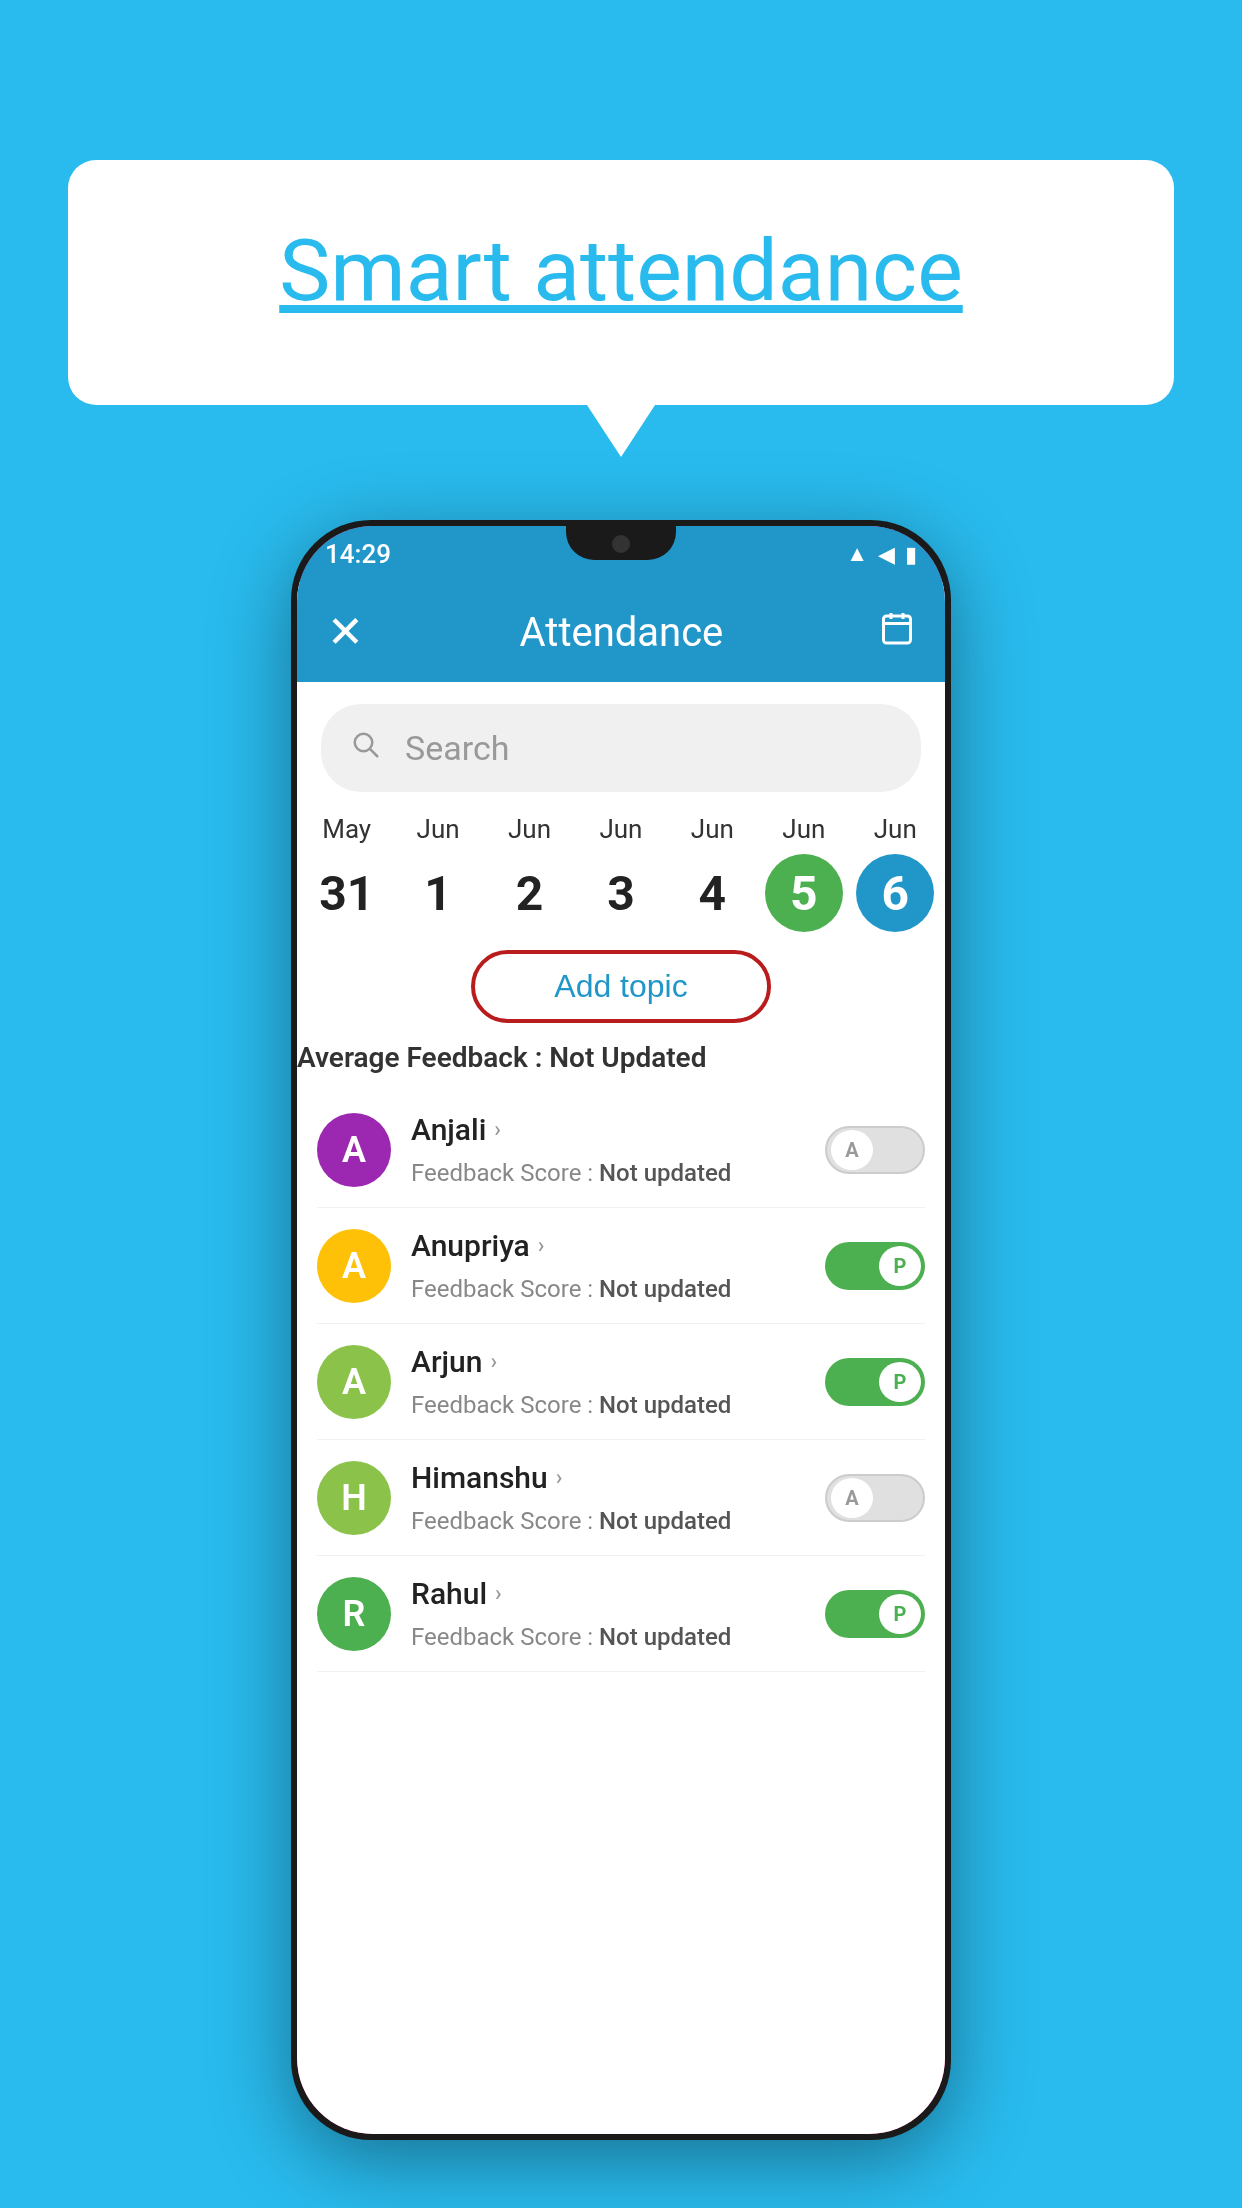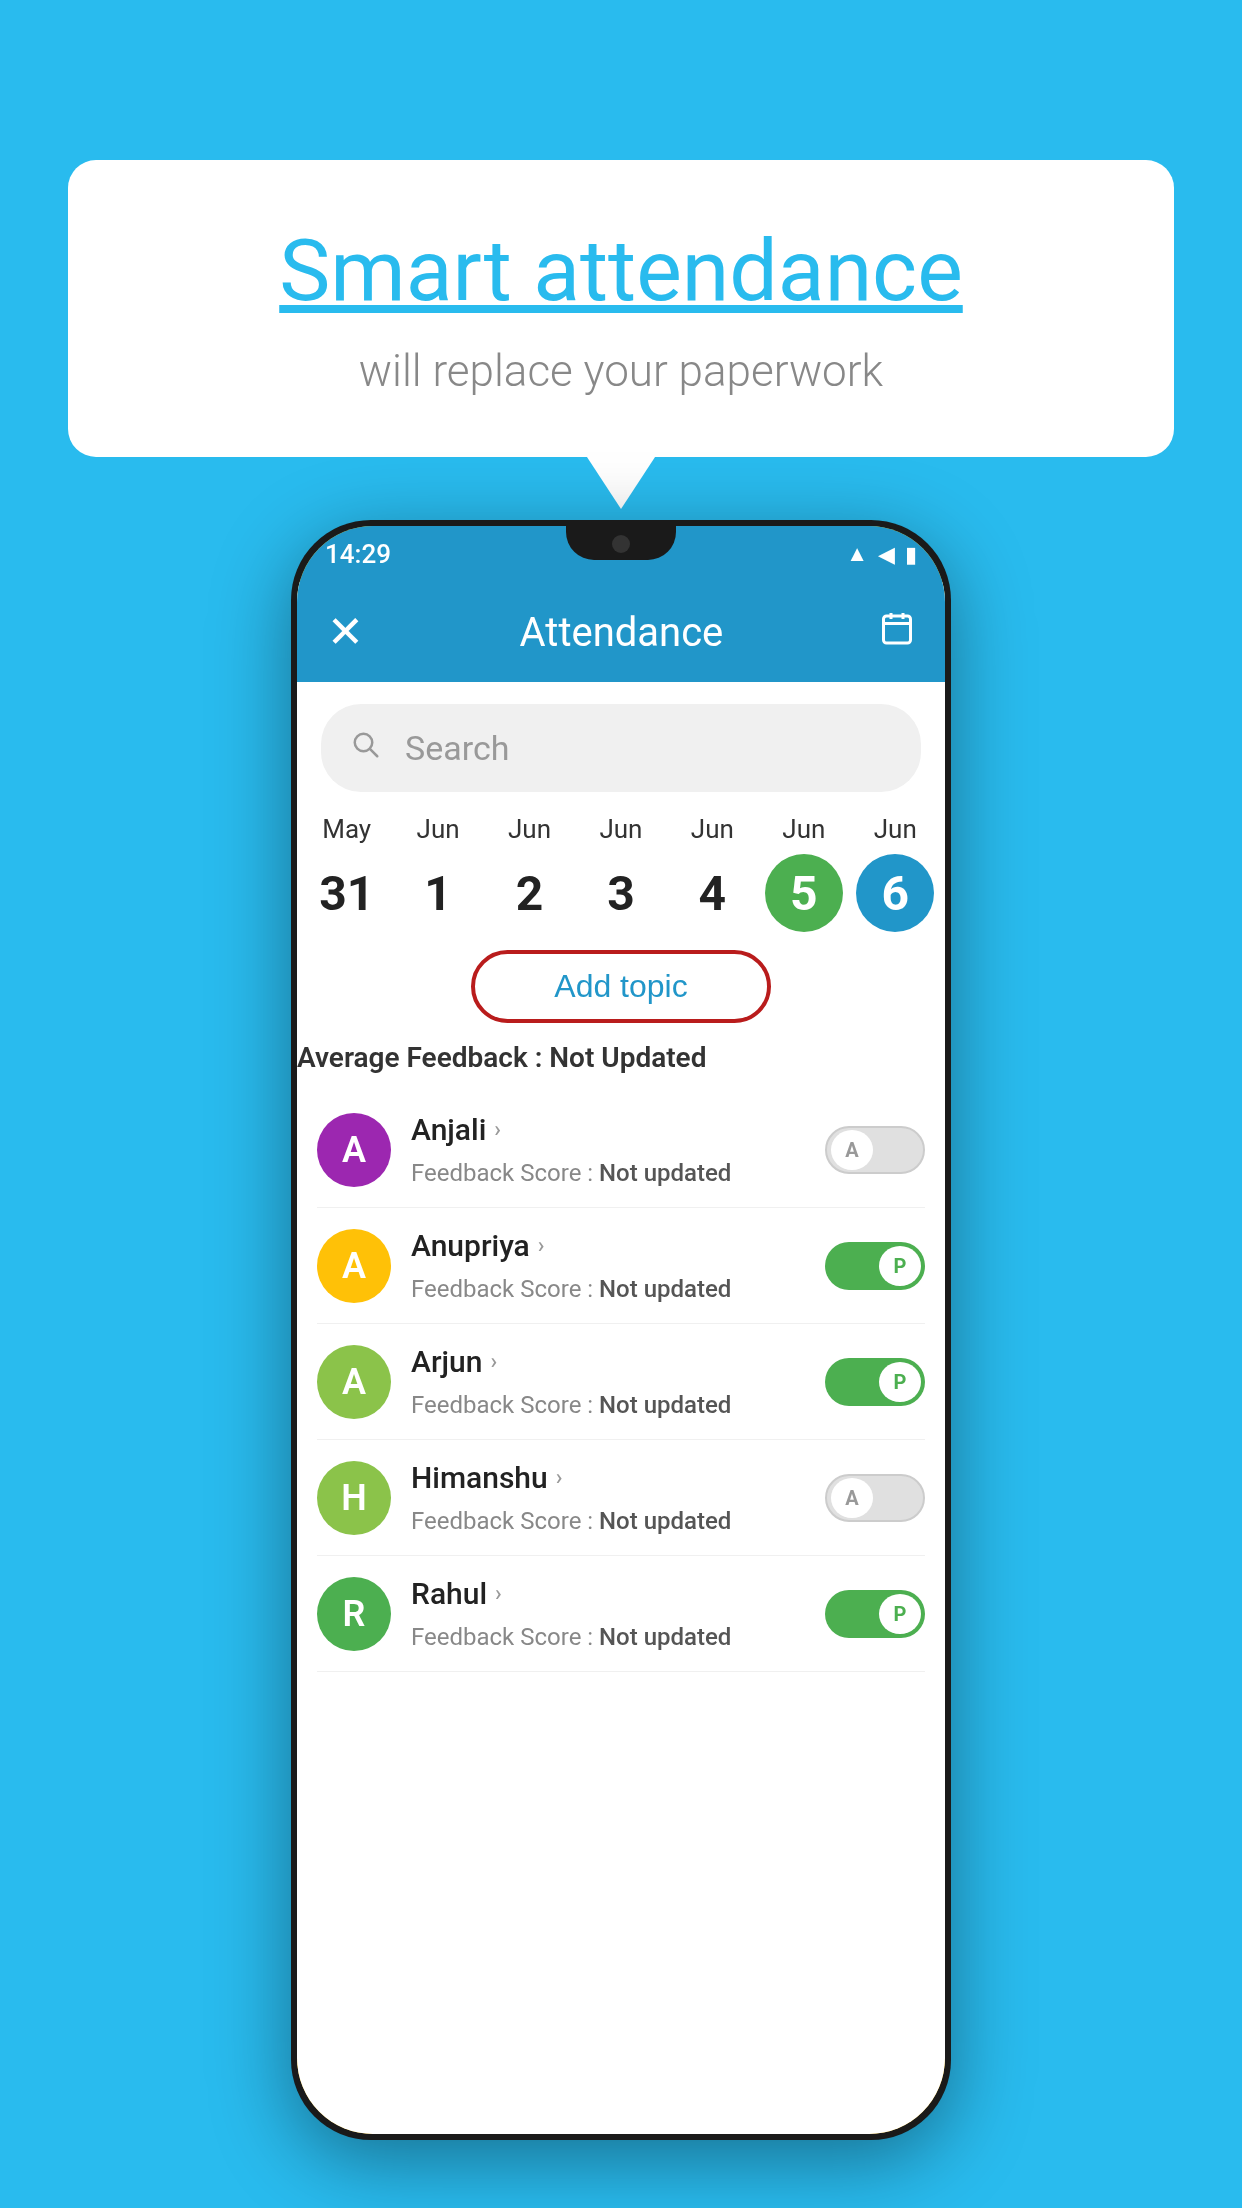--- a/index.html
+++ b/index.html
@@ -69,21 +69,21 @@
       box-shadow: 0 20px 80px rgba(0,0,0,0.4);
       overflow: hidden;
     }
 
     .phone-inner {
       position: absolute;
       top: 6px;
       left: 6px;
       right: 6px;
       bottom: 6px;
-      background: #eab308;
+      background: #ec4899;
       border-radius: 76px;
       overflow: hidden;
     }
 
     
     .notch {
       position: absolute;
       top: 0;
       left: 50%;
       transform: translateX(-50%);
@@ -379,21 +379,20 @@
     .toggle.present .toggle-knob {
       color: #4CAF50;
     }
   </style>
 </head>
 <body>
 
 <div class="speech-bubble-container">
   <div class="speech-bubble">
     <h1>Smart attendance</h1>
-    <p>will replace your paperwork</p>
   </div>
 </div>
 
 <div class="phone-frame">
 
   <div class="phone-inner">
 
     <div class="notch">
       <div class="camera"></div>
     </div>

